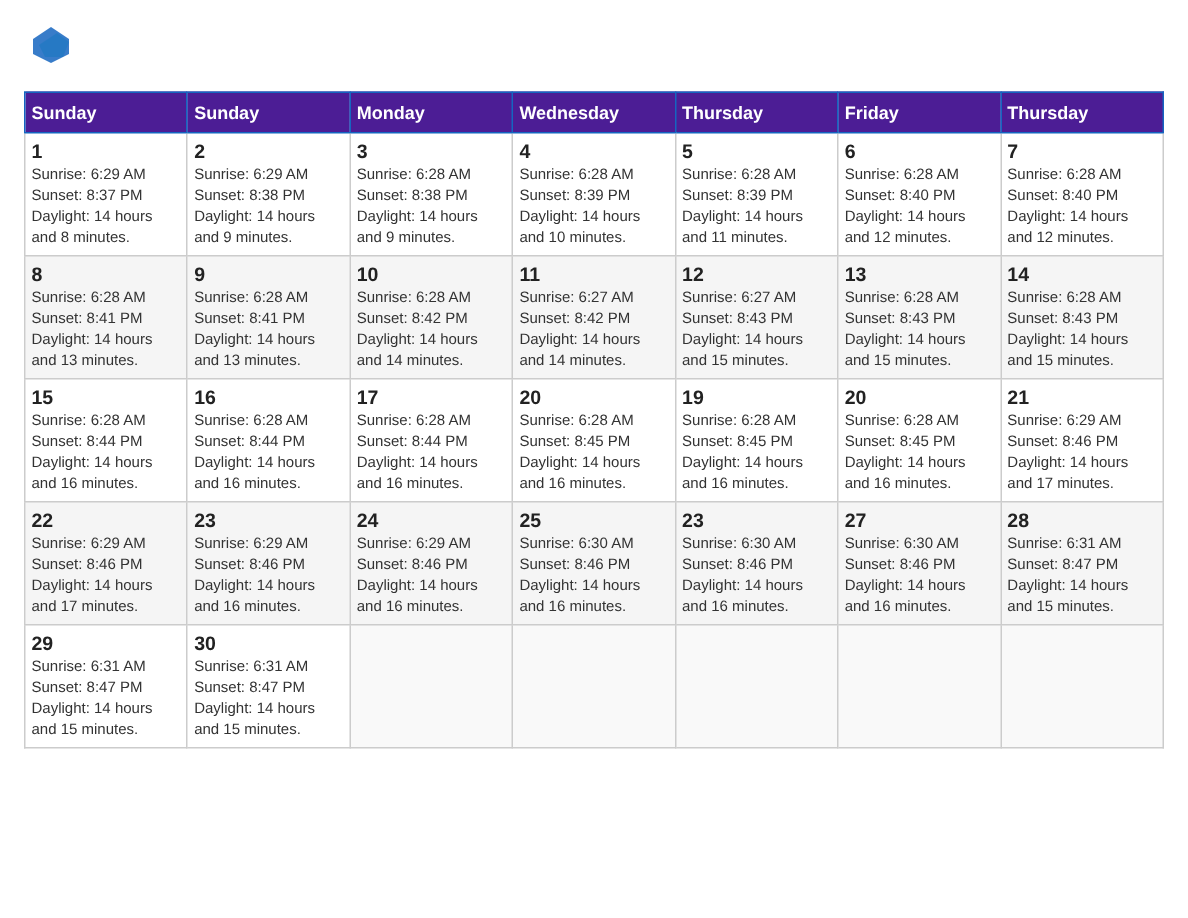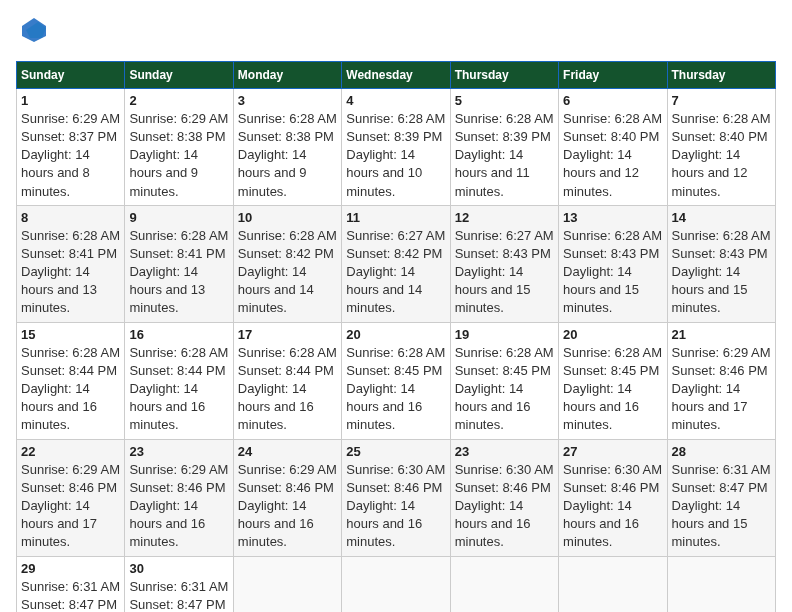--- a/index.html
+++ b/index.html
@@ -43,21 +43,21 @@
     .location {
       font-size: 14px;
       color: #555;
     }
     .calendar {
       width: 100%;
       border-collapse: collapse;
       font-size: 10.5px;
     }
     .calendar th {
-      background: #14532d;
+      background: #4c1d95;
       color: #fff;
       padding: 6px 4px;
       text-align: left;
       font-size: 12px;
       font-weight: bold;
       border: 1px solid #1565c0;
     }
     .calendar td {
       border: 1px solid #ccc;
       vertical-align: top;
@@ -70,21 +70,21 @@
       background: #f5f5f5;
     }
     .day-num {
       font-weight: bold;
       font-size: 13px;
       color: #222;
       display: block;
       margin-bottom: 2px;
     }
     .day-info {
-      font-size: 13px;
+      font-size: 10px;
       color: #333;
       line-height: 1.4;
     }
     .empty-cell {
       background: #f9f9f9 !important;
     }
   </style>
 </head>
 <body>
 

